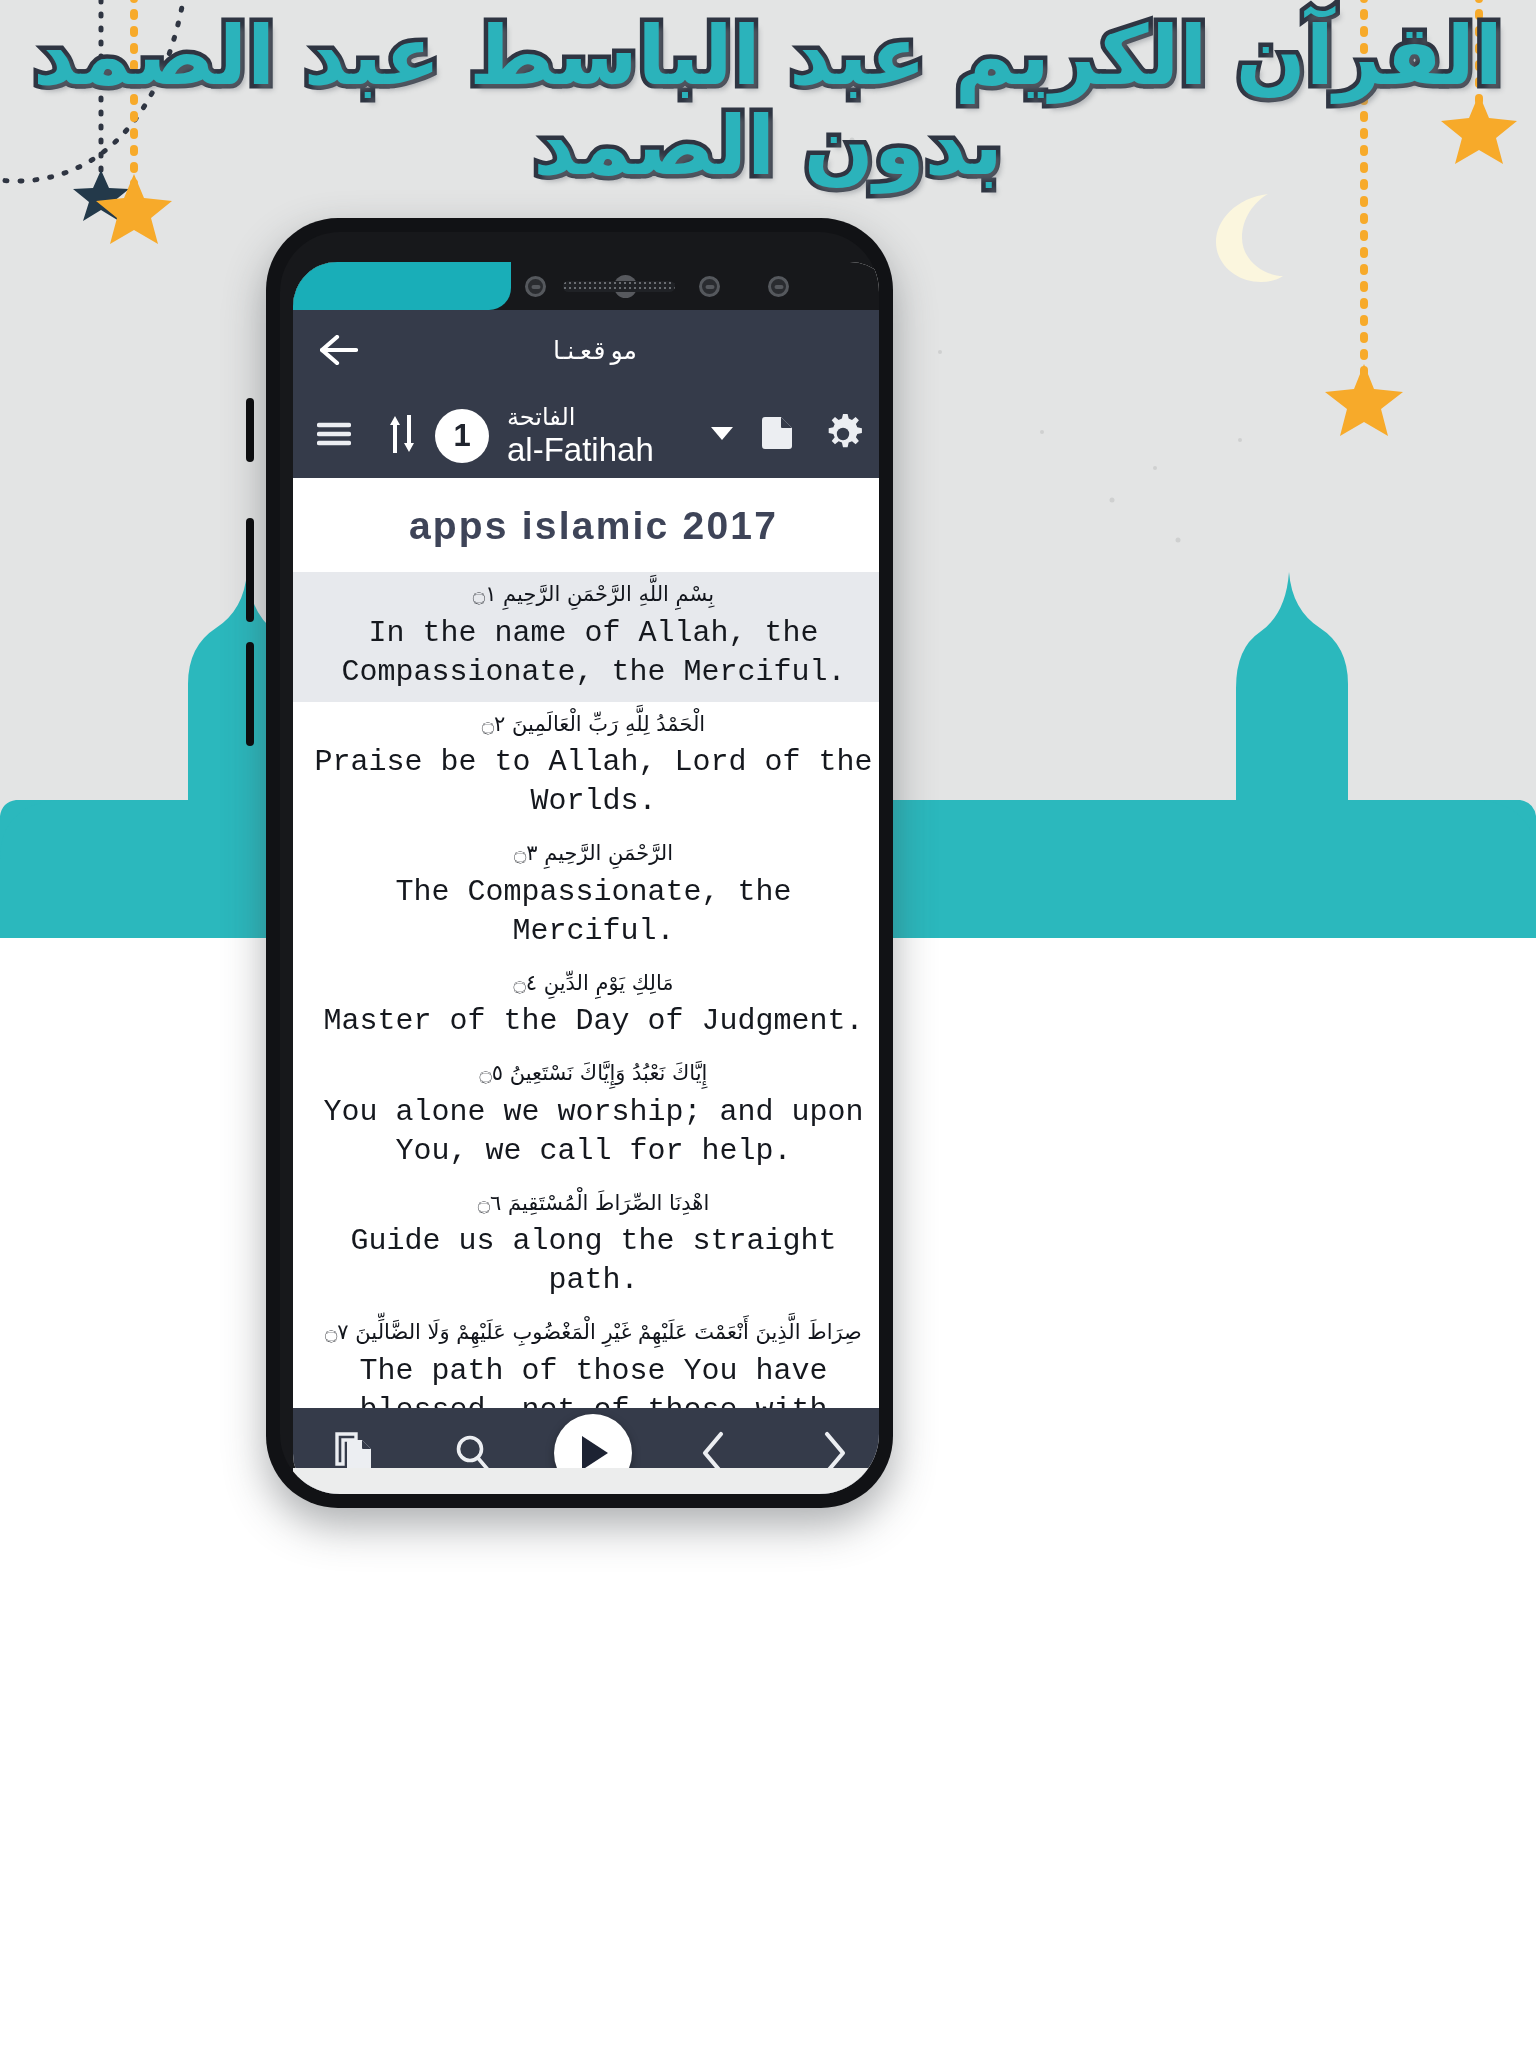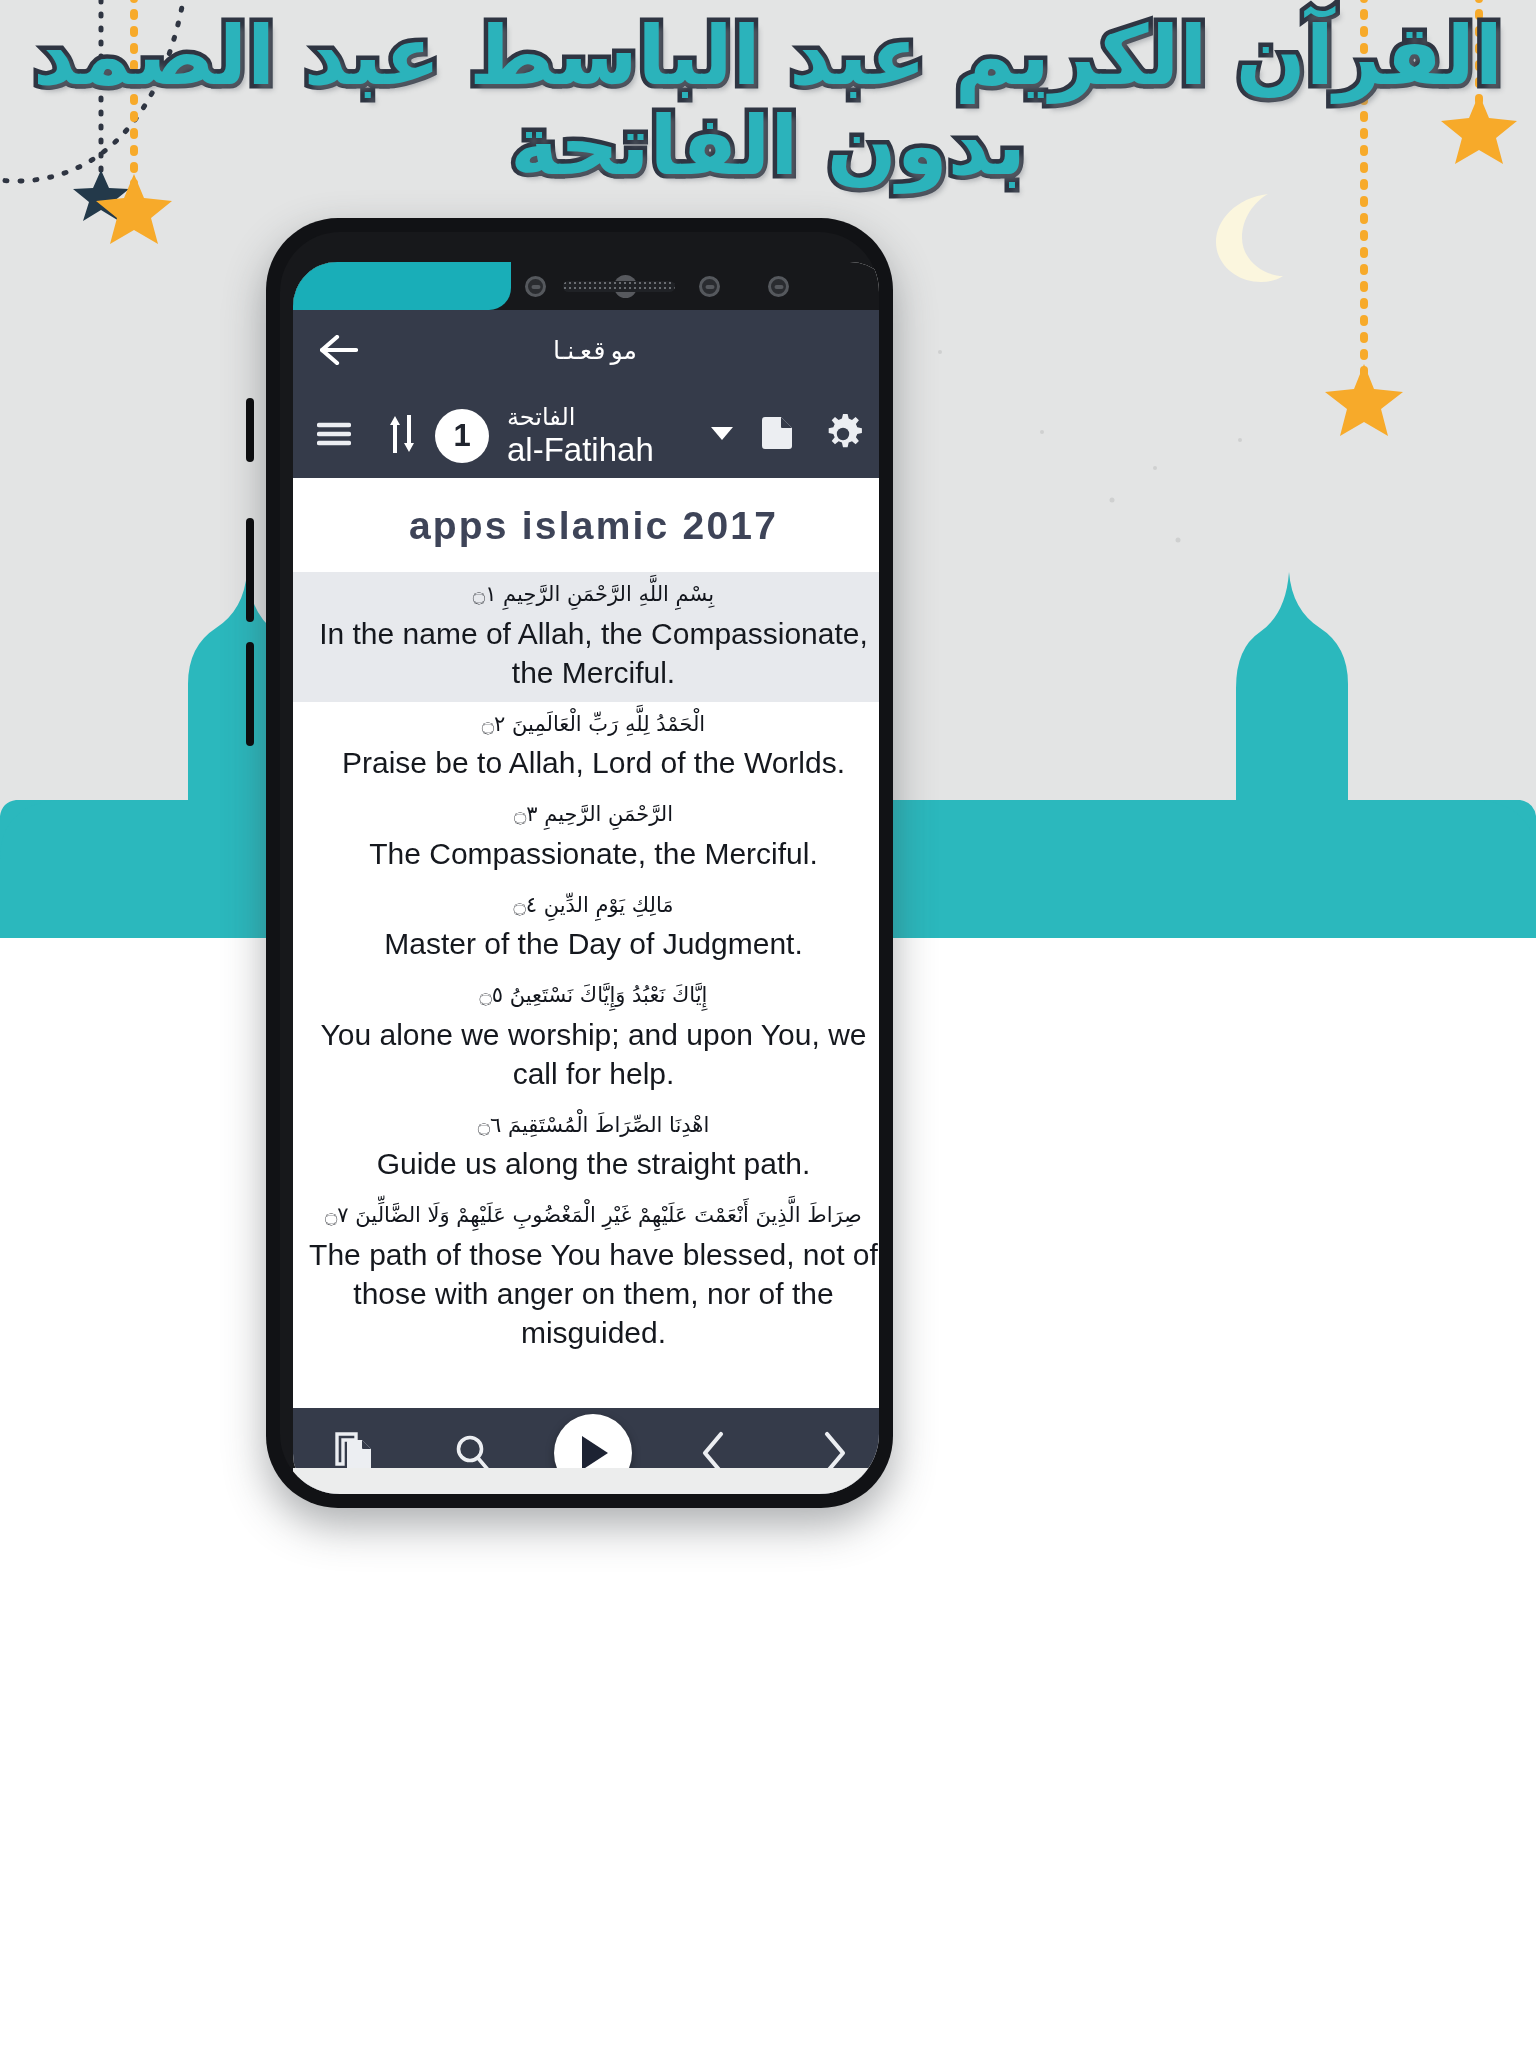--- a/index.html
+++ b/index.html
@@ -141,21 +141,21 @@
     letter-spacing: 2.2px; padding: 26px 0 24px;
   }
   .verse { padding: 7px 12px 10px; }
   .verse.alt { background: #e7e9ed; }
   .verse-ar {
     direction: rtl; text-align: center; color: #12151c;
     font-family: "DejaVu Sans", sans-serif; font-size: 21px; line-height: 1.5;
   }
   .verse-en {
     text-align: center; color: #15181e; font-size: 30px; line-height: 1.3;
-    margin-top: 3px; padding: 0 4px;
+    margin-top: 3px; padding: 0 4px; font-family: Liberation Mono, monospace;
   }
 
   
   #bottom-nav {
     flex: 0 0 90px; background: #353b4a; position: relative;
     display: flex; align-items: center; justify-content: space-around;
   }
   #bottom-nav .nav-btn { cursor: pointer; display: flex; align-items: center; justify-content: center; width: 76px; height: 76px;}
   #play-fab {
     width: 78px; height: 78px; border-radius: 50%; background: #fff;
@@ -247,21 +247,21 @@
         <circle cx="1240" cy="440" r="2"></circle>
       <circle cx="660" cy="252" r="2"></circle>
         <circle cx="730" cy="238" r="2"></circle>
       <circle cx="852" cy="140" r="2.5"></circle>
     </g>
   </svg>
 </div>
 
 <div id="headline">
   <div class="hl l1">القرآن الكريم عبد الباسط عبد الصمد</div>
-  <div class="hl l2">بدون الفاتحة</div>
+  <div class="hl l2">بدون الصمد</div>
 </div>
 
 <div id="phone">
   <div class="side-btn" id="btn-mute"></div>
   <div class="side-btn" id="btn-vup"></div>
   <div class="side-btn" id="btn-vdn"></div>
 
   <div id="phone-inner">
 
     <div id="screen">

